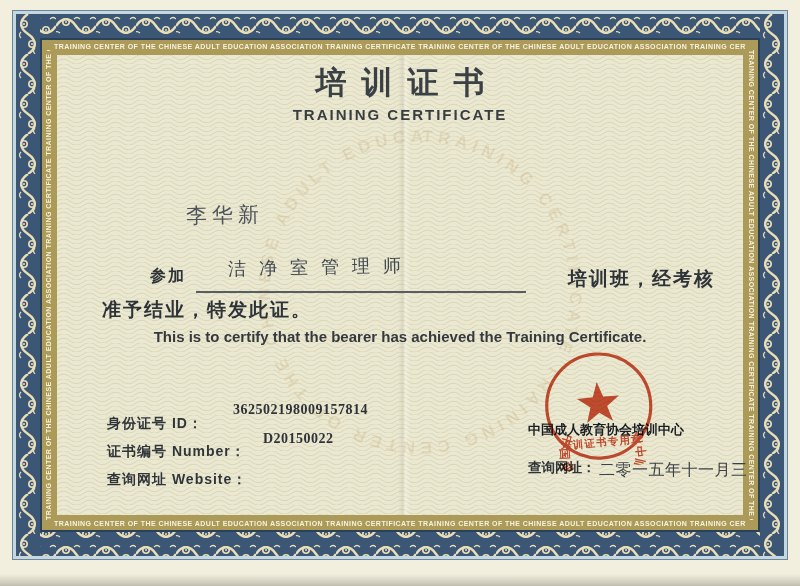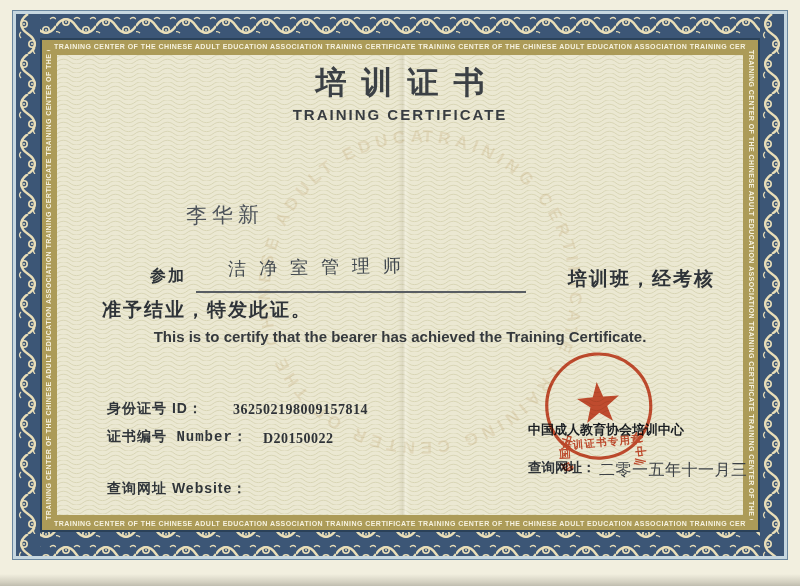--- a/index.html
+++ b/index.html
@@ -29,27 +29,27 @@
     color:#3b4045;letter-spacing:15px;text-indent:15px;}
   .title-en{top:106px;left:0;right:0;text-align:center;font-size:15px;font-weight:bold;
     color:#383d41;letter-spacing:2px;}
   .name{top:201px;left:186px;font-size:21px;color:#4e545b;letter-spacing:5px;transform:rotate(-1deg);}
   .attend-prefix{top:266px;left:150px;font-size:16px;font-weight:bold;color:#2e3338;letter-spacing:2px;}
   .course{top:255px;left:228px;font-size:18px;color:#41484f;letter-spacing:13px;transform:rotate(-1.2deg);}
   .course-line{top:291px;left:196px;width:330px;border-top:2px solid #585d63;}
   .attend-suffix{top:266px;left:536px;font-size:19px;font-weight:bold;color:#2e3338;letter-spacing:2px;margin-left:32px;}
   .completion{top:297px;left:102px;font-size:19px;font-weight:bold;color:#2e3338;letter-spacing:2px;}
   .english{top:328px;left:0;right:0;text-align:center;font-size:15px;font-weight:bold;color:#35393d;}
-  .field-label{font-size:14px;font-weight:bold;color:#30353a;letter-spacing:1px;}
+  .field-label{font-size:14px;font-weight:bold;color:#30353a;letter-spacing:1px;margin-top:15px;}
   .serif-val{font-family:"Liberation Serif","DejaVu Serif",serif;color:#2f3338;}
   .id-label{top:400px;left:107px;}
   .id-value{top:402px;left:233px;font-size:14px;letter-spacing:.5px;font-weight:600;}
-  .num-label{top:428px;left:107px;font-family:Liberation Mono, monospace;}
+  .num-label{top:428px;left:107px;}
   .num-value{top:431px;left:263px;font-size:14px;font-weight:bold;letter-spacing:.5px;}
-  .web-label{top:480px;left:107px;}
+  .web-label{top:456px;left:107px;}
   .org-name{top:421px;left:528px;font-size:13px;font-weight:bold;color:#1a1e23;letter-spacing:0px;}
   .issue-label{top:459px;left:528px;font-size:13.5px;font-weight:bold;color:#2e3338;}
   .issue-date{top:460px;left:599px;font-size:16px;color:#3c4147;letter-spacing:.5px;}
   .seal{top:350px;left:537px;width:124px;height:118px;transform:rotate(-5deg);
     mix-blend-mode:multiply;opacity:.93;}
   .seal svg{width:100%;height:100%;display:block;}
   .watermark{pointer-events:none;}
 </style>
 </head>
 <body>

